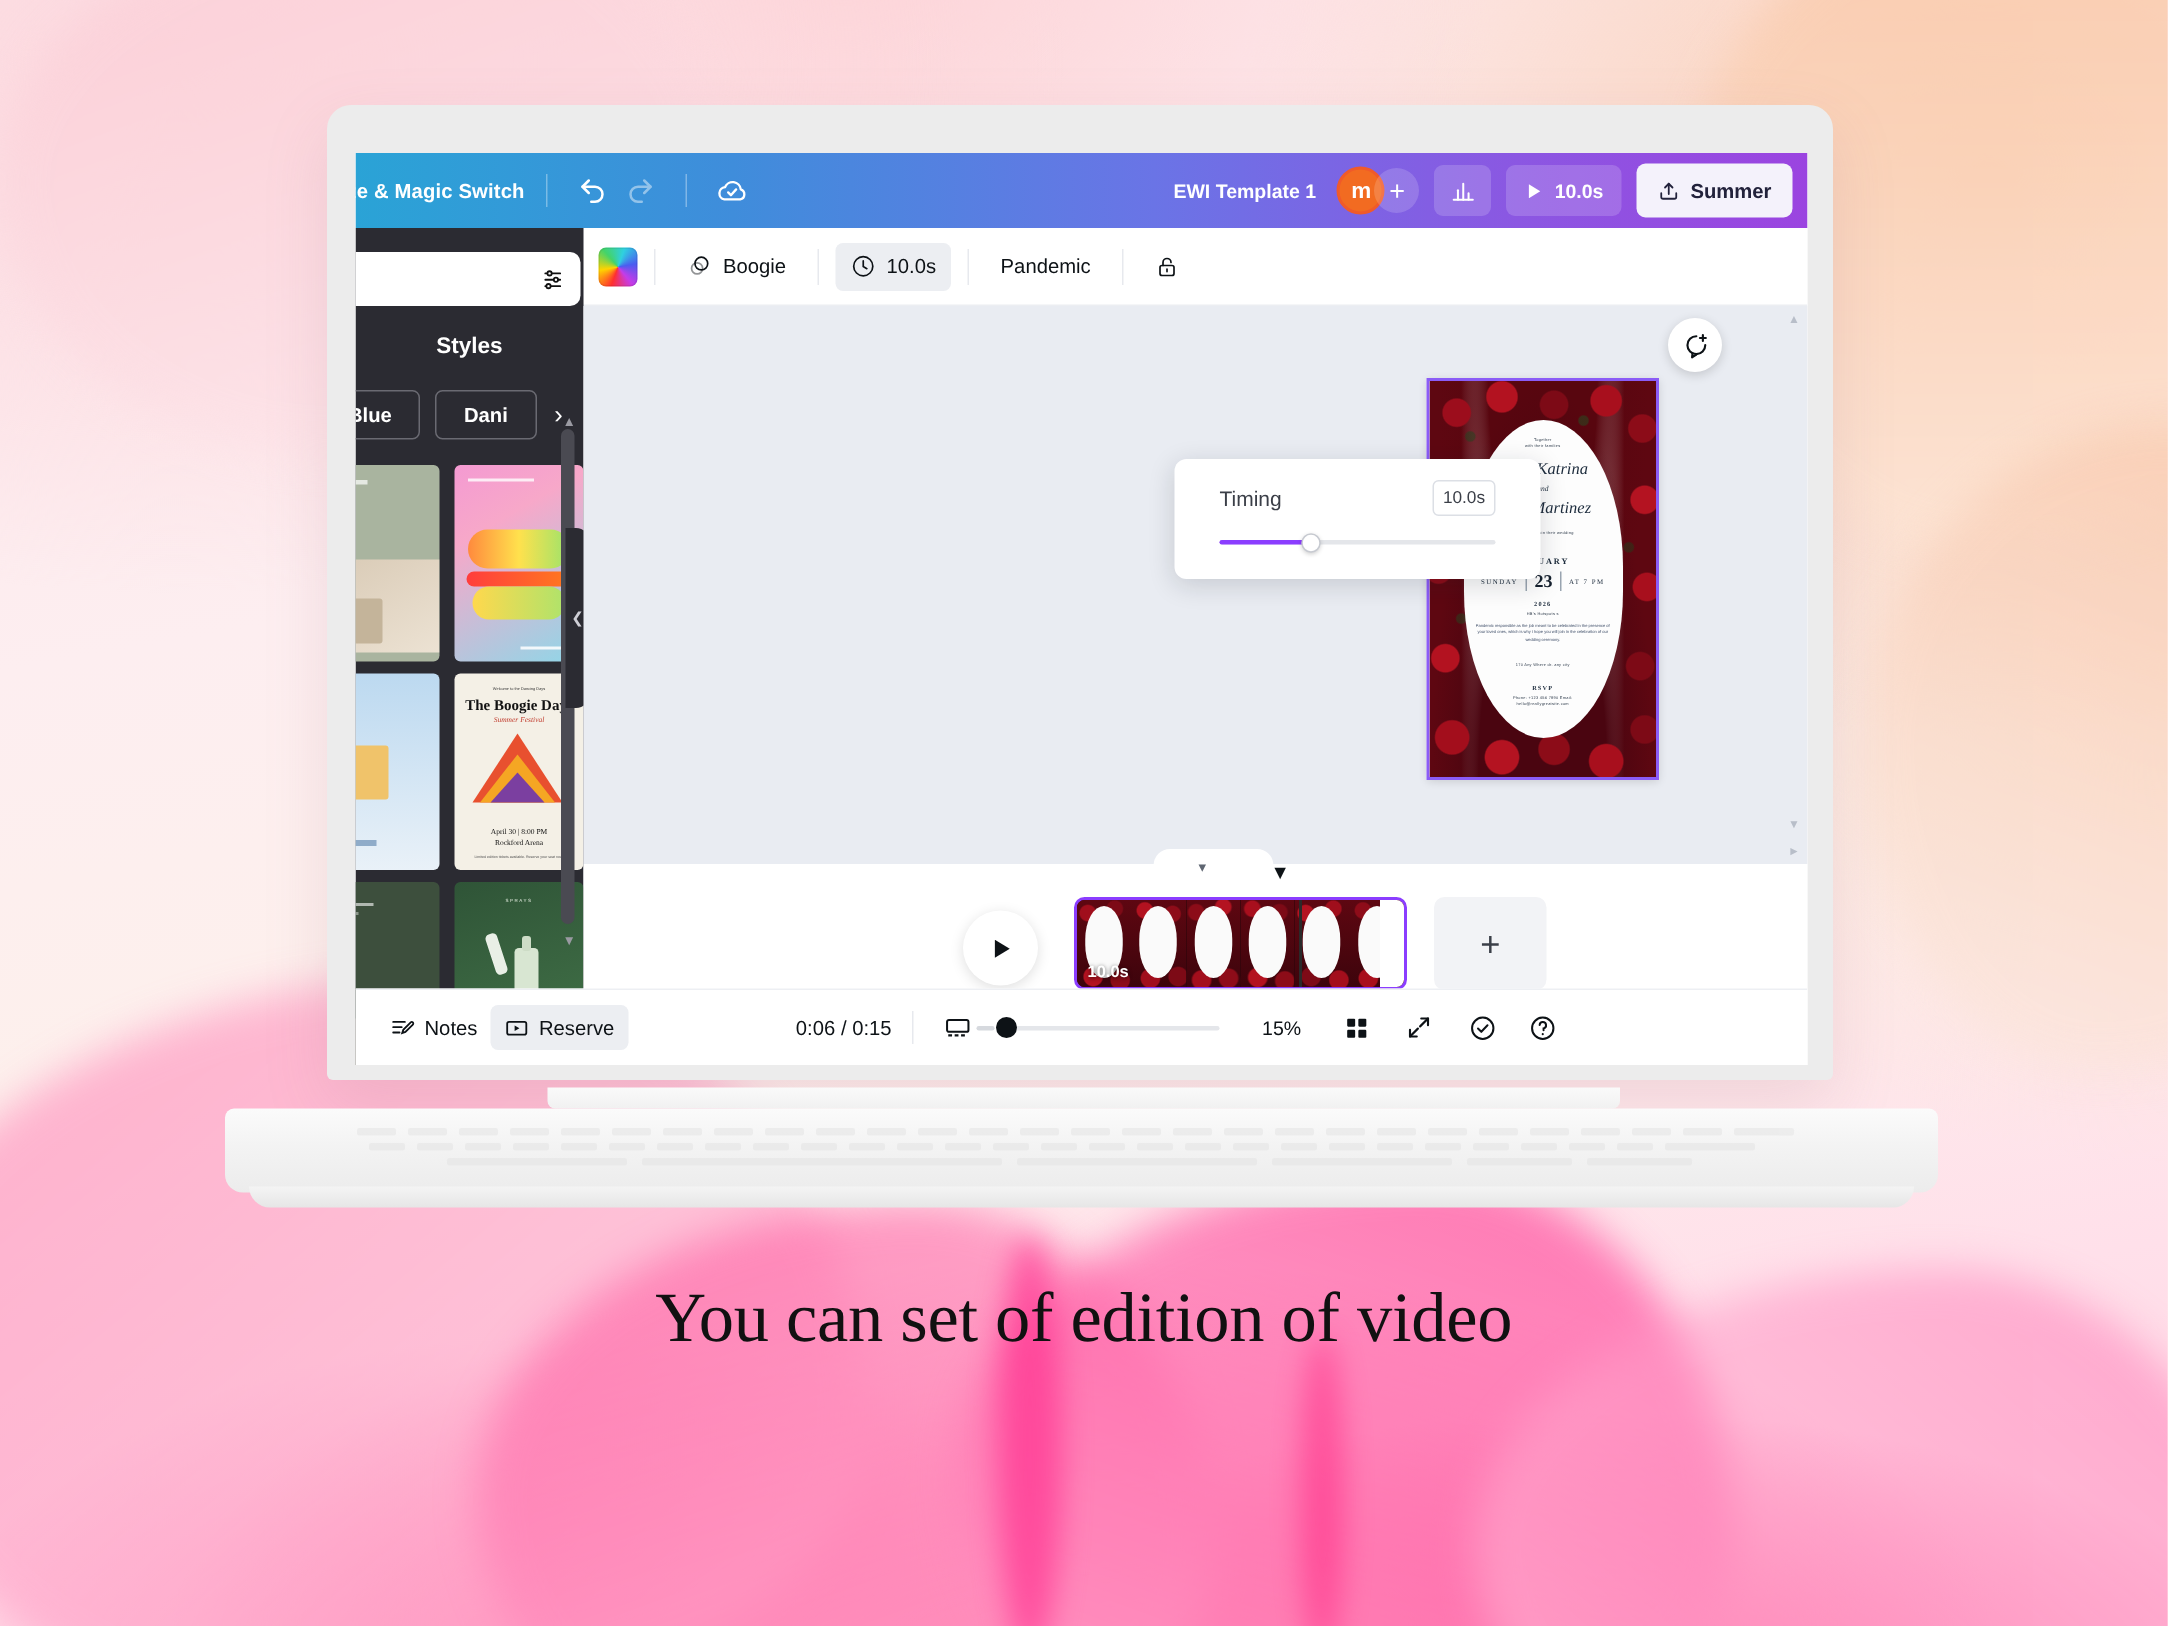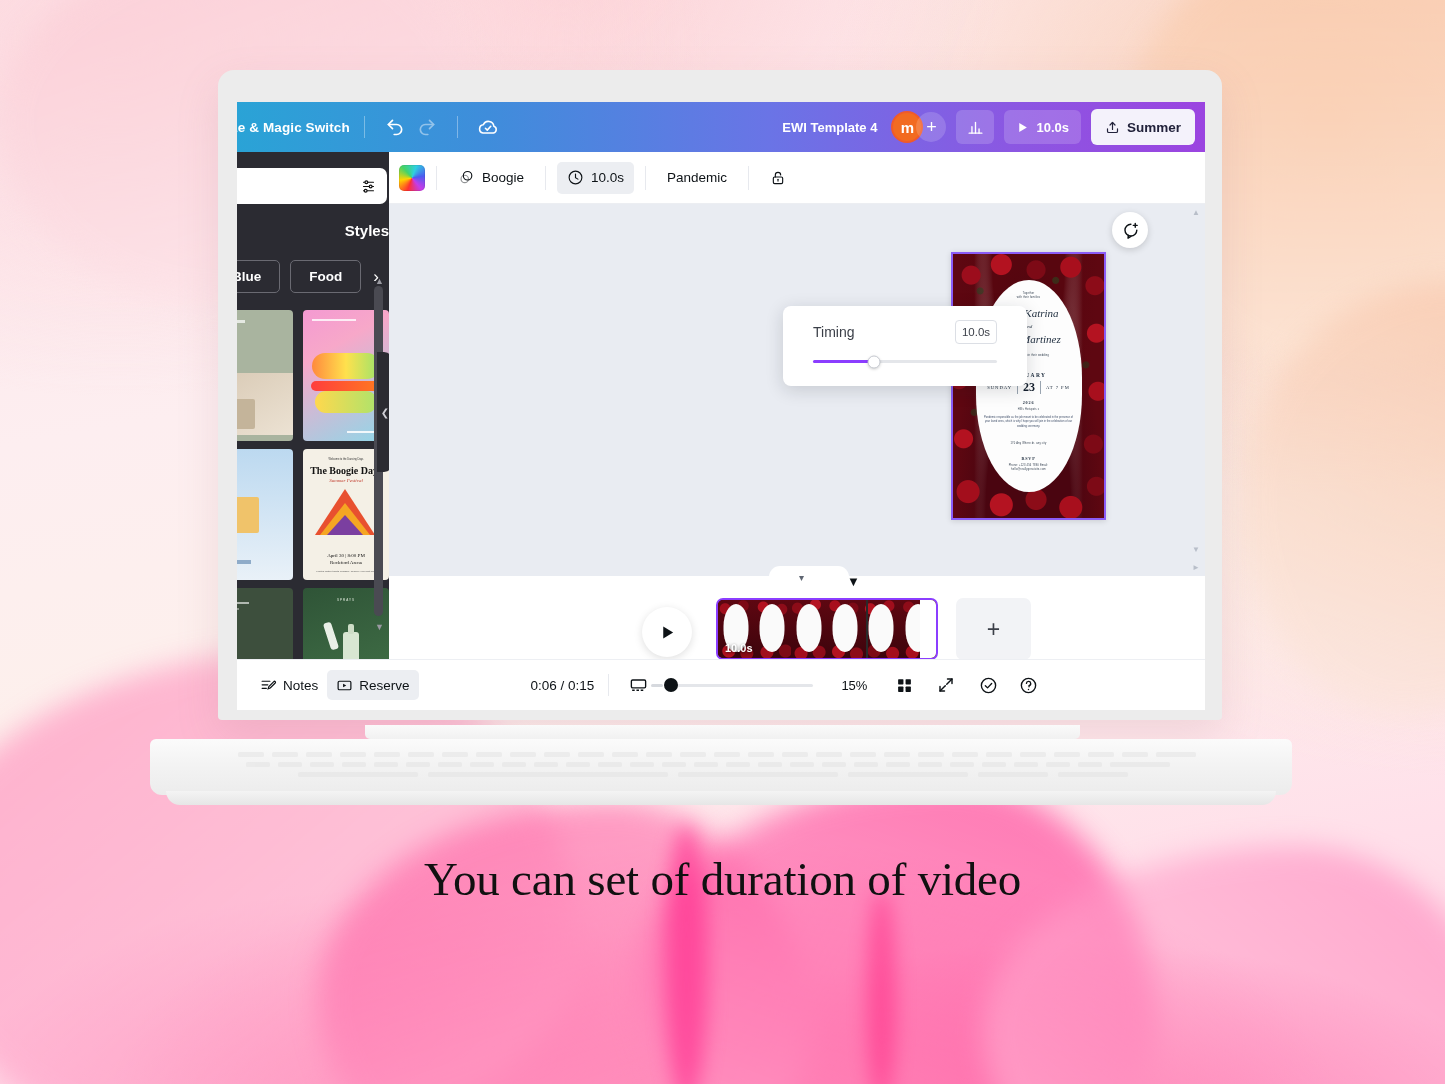--- a/index.html
+++ b/index.html
@@ -130,21 +130,21 @@
   .sidepanel {
     position: absolute; left: 0; top: 50px; width: 152px; height: 558px;
     background: #2b2b32; overflow: hidden;
   }
   .search-box {
     position: absolute; left: -38px; top: 16px; width: 188px; height: 36px;
     background: #fff; border-radius: 7px; display: flex; align-items: center;
     justify-content: flex-end; padding-right: 10px;
   }
   .panel-heading {
-    position: absolute; left: 0; top: 70px; width: 152px; text-align: right;
+    position: absolute; left: 0; top: 70px; width: 152px; text-align: center;
     color: #fff; font-size: 15px; font-weight: bold;
   }
   .chip-row { position: absolute; left: -24px; top: 108px; display: flex; gap: 10px; align-items: center; }
   .chip {
     height: 33px; padding: 0 18px; border-radius: 5px; border: 1px solid #6a6a72;
     color: #fff; font-size: 13.5px; font-weight: bold;
     display: flex; align-items: center; justify-content: center;
   }
   .chip-arrow { color: #fff; font-size: 17px; padding-left: 2px; }
   .thumbs {
@@ -335,21 +335,21 @@
       </div>
       <div class="tb-sep"></div>
       <div class="tb-icon">
         <svg width="22" height="22" viewBox="0 0 24 24" fill="none" stroke="currentColor" stroke-width="1.7" stroke-linecap="round" stroke-linejoin="round">
             <path d="M6.5 18.5A4.5 4.5 0 0 1 6.9 9.6a6 6 0 0 1 11.5 1.6 3.8 3.8 0 0 1-.4 7.3z"></path>
             <path d="M9.2 13.4l2 2 3.8-4.2"></path>
           </svg>
       </div>
 
       <div class="tb-right">
-        <div class="doc-name">EWI Template 4</div>
+        <div class="doc-name">EWI Template 1</div>
         <div class="avatar-group">
           <div class="avatar">m</div>
           <div class="avatar-add">+</div>
         </div>
         <div class="tb-pill icononly">
           <svg width="17" height="17" viewBox="0 0 24 24" fill="none" stroke="currentColor" stroke-width="1.9" stroke-linecap="round">
               <path d="M3 20h18"></path>
               <path d="M7 20V11"></path>
               <path d="M12 20V5"></path>
               <path d="M17 20v-6"></path>
@@ -411,21 +411,21 @@
             <circle cx="9" cy="6" r="2" fill="#fff"></circle>
             <circle cx="15" cy="12" r="2" fill="#fff"></circle>
             <circle cx="8" cy="18" r="2" fill="#fff"></circle>
           </svg>
       </div>
 
       <div class="panel-heading">Styles</div>
 
       <div class="chip-row">
         <div class="chip">Blue</div>
-        <div class="chip">Food</div>
+        <div class="chip">Dani</div>
         <div class="chip-arrow">›</div>
       </div>
 
       <div class="thumbs">
 
         <div class="thumb" style="background:#a9b49f">
           <div style="position:absolute;left:8px;top:10px;width:30px;height:3px;background:rgba(255,255,255,.7)"></div>
 
           <div style="position:absolute;left:0;bottom:6px;width:86px;height:62px;background:linear-gradient(150deg,#d8c9b4,#ece2d3)"></div>
           <div style="position:absolute;left:10px;bottom:12px;width:38px;height:30px;background:#c4b49a;border-radius:2px"></div>
@@ -727,13 +727,13 @@
       <div class="key" style="left:882px;top:14px;width:60px"></div>
     <div class="key" style="left:70px;top:24px;width:120px"></div>
       <div class="key" style="left:200px;top:24px;width:240px"></div>
     <div class="key" style="left:450px;top:24px;width:160px"></div>
       <div class="key" style="left:620px;top:24px;width:120px"></div>
     <div class="key" style="left:750px;top:24px;width:70px"></div>
       <div class="key" style="left:830px;top:24px;width:70px"></div>
   </div>
 </div>
 
-<div class="caption">You can set of duration of video</div>
+<div class="caption">You can set of edition of video</div>
 
 </body></html>

